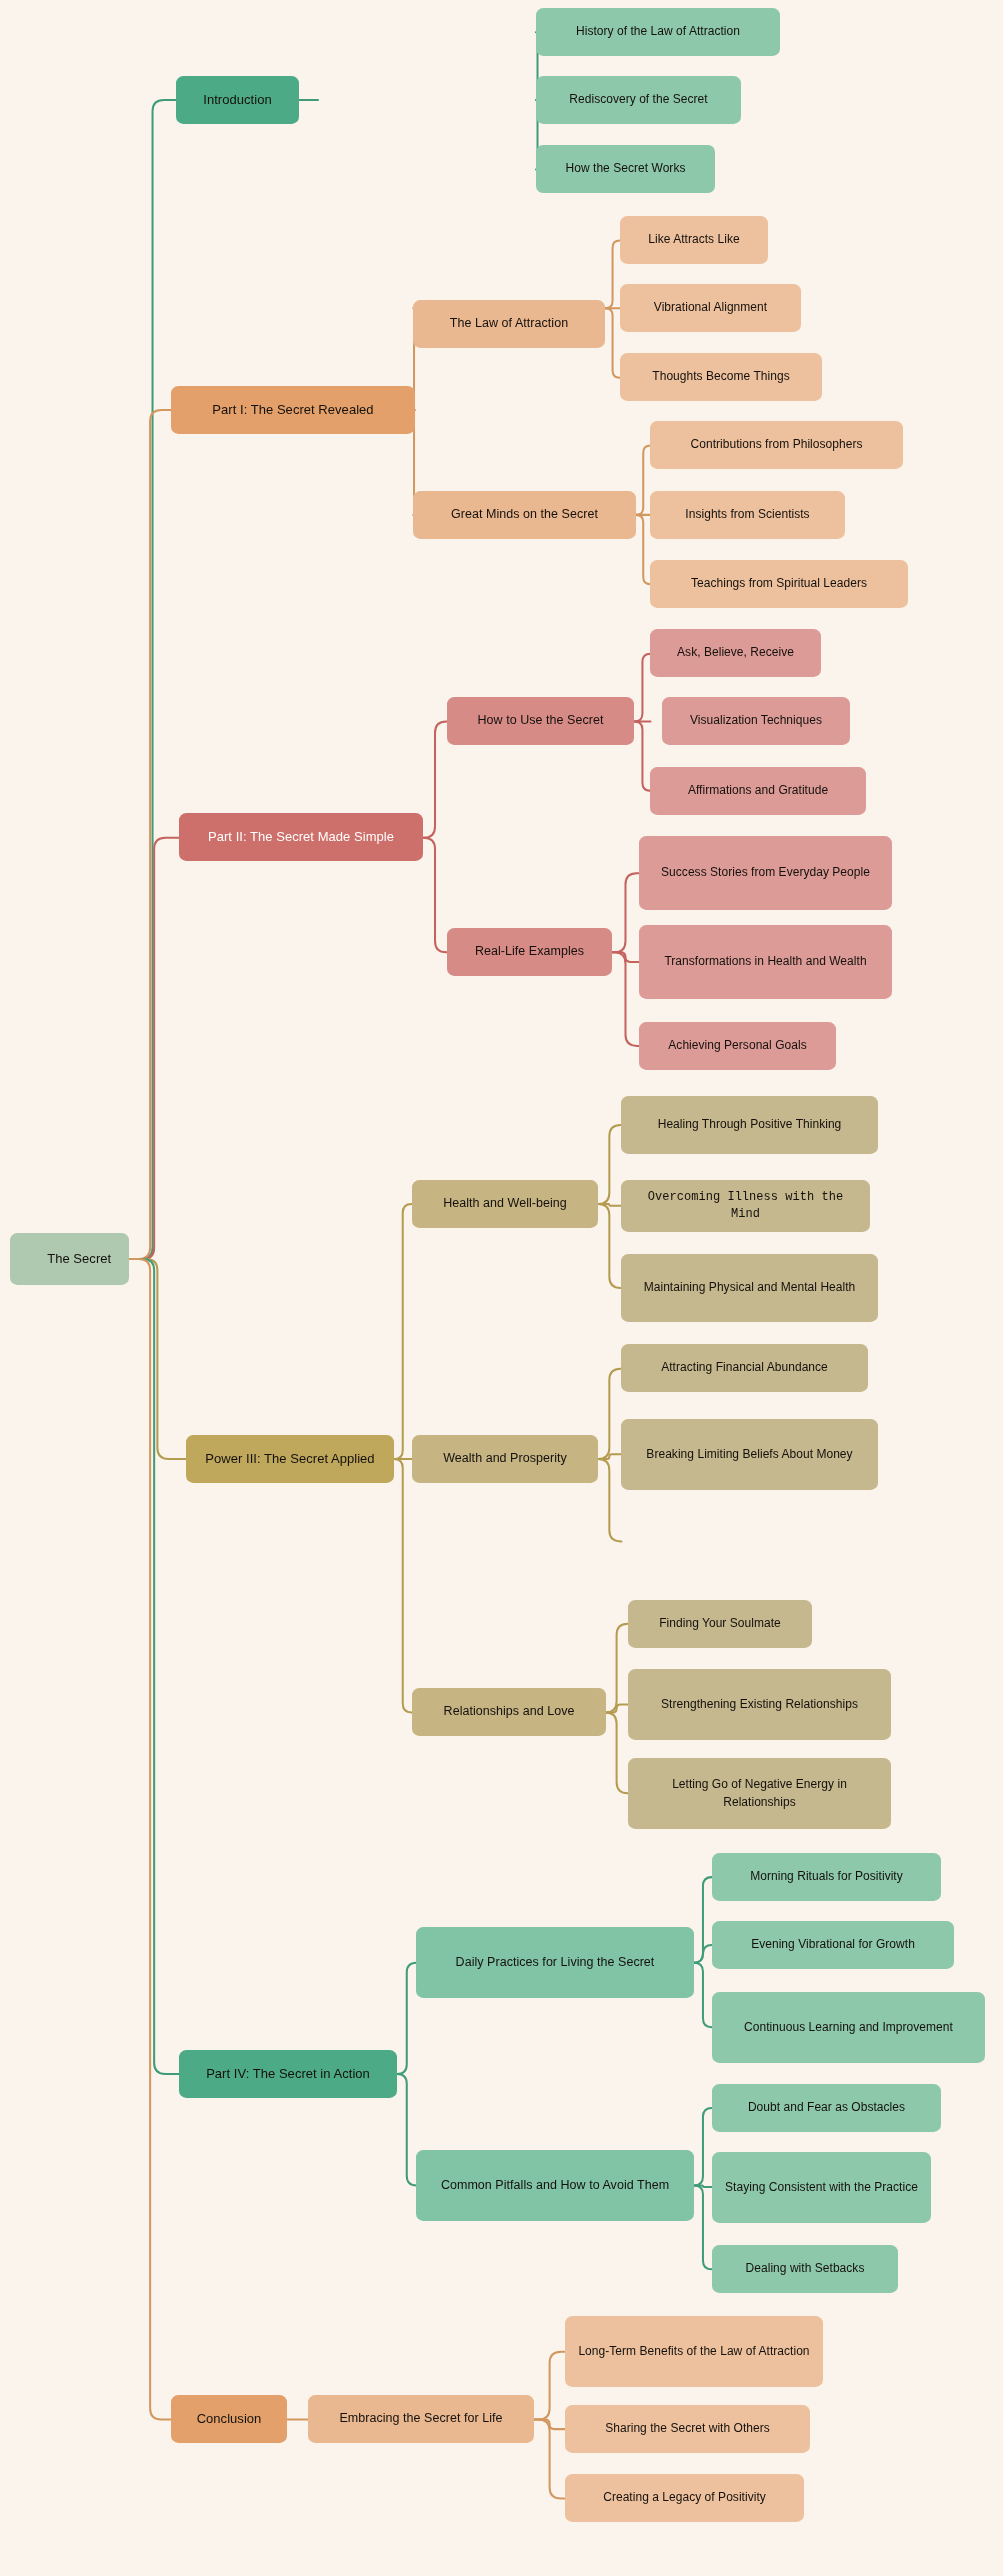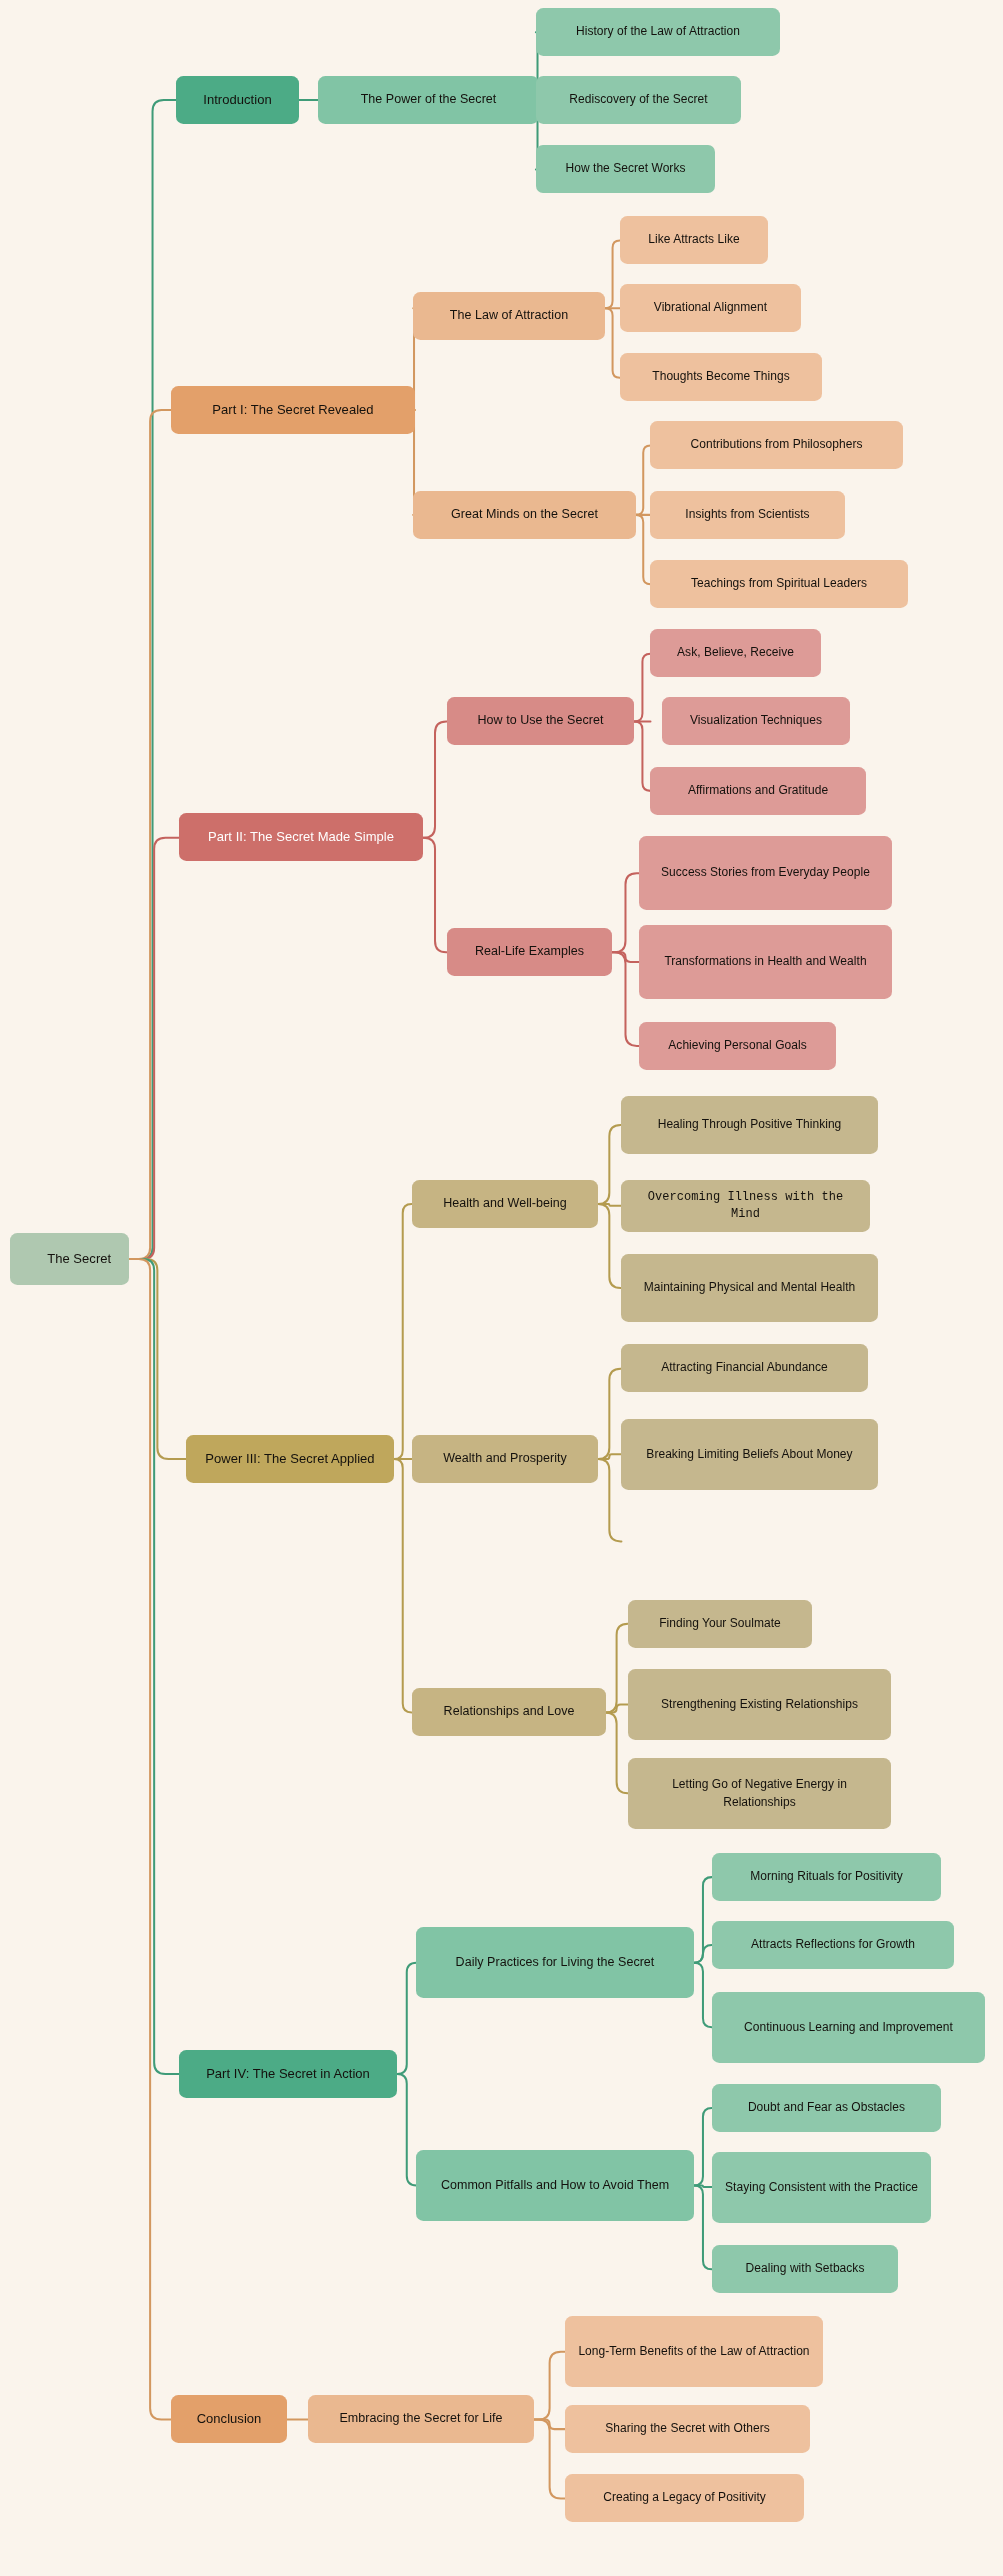--- a/index.html
+++ b/index.html
@@ -102,36 +102,33 @@
       <path d="M 331 1499 L 333.5 1499 Q 340.5 1499 340.5 1492 L 340.5 1464 Q 340.5 1457 347.5 1457 L 350 1457" fill="none" stroke="#d2975f" stroke-width="1.25" stroke-linecap="round"></path>
       <path d="M 331 1499 L 337.5 1499 Q 340.5 1499 340.5 1502 L 340.5 1502 Q 340.5 1505 343.5 1505 L 350 1505" fill="none" stroke="#d2975f" stroke-width="1.25" stroke-linecap="round"></path>
       <path d="M 331 1499 L 333.5 1499 Q 340.5 1499 340.5 1506 L 340.5 1541 Q 340.5 1548 347.5 1548 L 350 1548" fill="none" stroke="#d2975f" stroke-width="1.25" stroke-linecap="round"></path>
     </svg>
 <div class="node root" style="left: 9.7px; top: 1233px; width: 119px; height: 52px; background: rgb(175, 200, 176); padding-left: 29px;">
       <span>The Secret</span>
     </div>
     <div class="node branch" style="left: 176px; top: 76px; width: 123px; height: 48px; background: rgb(76, 171, 134);">
       <span>Introduction</span>
     </div>
-    <div class="node sub" style="left: 318px; top: 76px; width: 221px; height: 48px; background: rgb(129, 196, 165);">
-      <span>The Power of the Secret</span>
-    </div>
     <div class="node leaf" style="left: 536px; top: 8px; width: 244px; height: 48px; background: rgb(142, 200, 171);">
       <span>History of the Law of Attraction</span>
     </div>
     <div class="node leaf" style="left: 536px; top: 76px; width: 205px; height: 48px; background: rgb(142, 200, 171);">
       <span>Rediscovery of the Secret</span>
     </div>
     <div class="node leaf" style="left: 536px; top: 145px; width: 179px; height: 48px; background: rgb(142, 200, 171); border-radius: 7px;">
       <span>How the Secret Works</span>
     </div>
     <div class="node branch" style="left: 171px; top: 386px; width: 244px; height: 48px; background: rgb(227, 160, 106);">
       <span>Part I: The Secret Revealed</span>
     </div>
-    <div class="node sub" style="left: 413px; top: 292px; width: 192px; height: 48px; background: rgb(234, 184, 144);">
+    <div class="node sub" style="left: 413px; top: 300px; width: 192px; height: 48px; background: rgb(234, 184, 144);">
       <span>The Law of Attraction</span>
     </div>
     <div class="node leaf" style="left: 620px; top: 216px; width: 148px; height: 48px; background: rgb(238, 193, 158);">
       <span>Like Attracts Like</span>
     </div>
     <div class="node leaf" style="left: 620px; top: 284px; width: 181px; height: 48px; background: rgb(238, 193, 158);">
       <span>Vibrational Alignment</span>
     </div>
     <div class="node leaf" style="left: 620px; top: 353px; width: 202px; height: 48px; background: rgb(238, 193, 158);">
       <span>Thoughts Become Things</span>
@@ -214,21 +211,21 @@
     <div class="node branch" style="left: 179px; top: 2050px; width: 218px; height: 48px; background: rgb(76, 171, 134);">
       <span>Part IV: The Secret in Action</span>
     </div>
     <div class="node sub" style="left: 416px; top: 1927px; width: 278px; height: 71px; background: rgb(129, 196, 165);">
       <span>Daily Practices for Living the Secret</span>
     </div>
     <div class="node leaf" style="left: 712px; top: 1853px; width: 229px; height: 48px; background: rgb(142, 200, 171);">
       <span>Morning Rituals for Positivity</span>
     </div>
     <div class="node leaf" style="left: 712px; top: 1921px; width: 242px; height: 48px; background: rgb(142, 200, 171);">
-      <span>Attracts Reflections for Growth</span>
+      <span>Evening Vibrational for Growth</span>
     </div>
     <div class="node leaf" style="left: 712px; top: 1992px; width: 273px; height: 71px; background: rgb(142, 200, 171);">
       <span>Continuous Learning and Improvement</span>
     </div>
     <div class="node sub" style="left: 416px; top: 2150px; width: 278px; height: 71px; background: rgb(129, 196, 165);">
       <span>Common Pitfalls and How to Avoid Them</span>
     </div>
     <div class="node leaf" style="left: 712px; top: 2084px; width: 229px; height: 48px; background: rgb(142, 200, 171);">
       <span>Doubt and Fear as Obstacles</span>
     </div>

